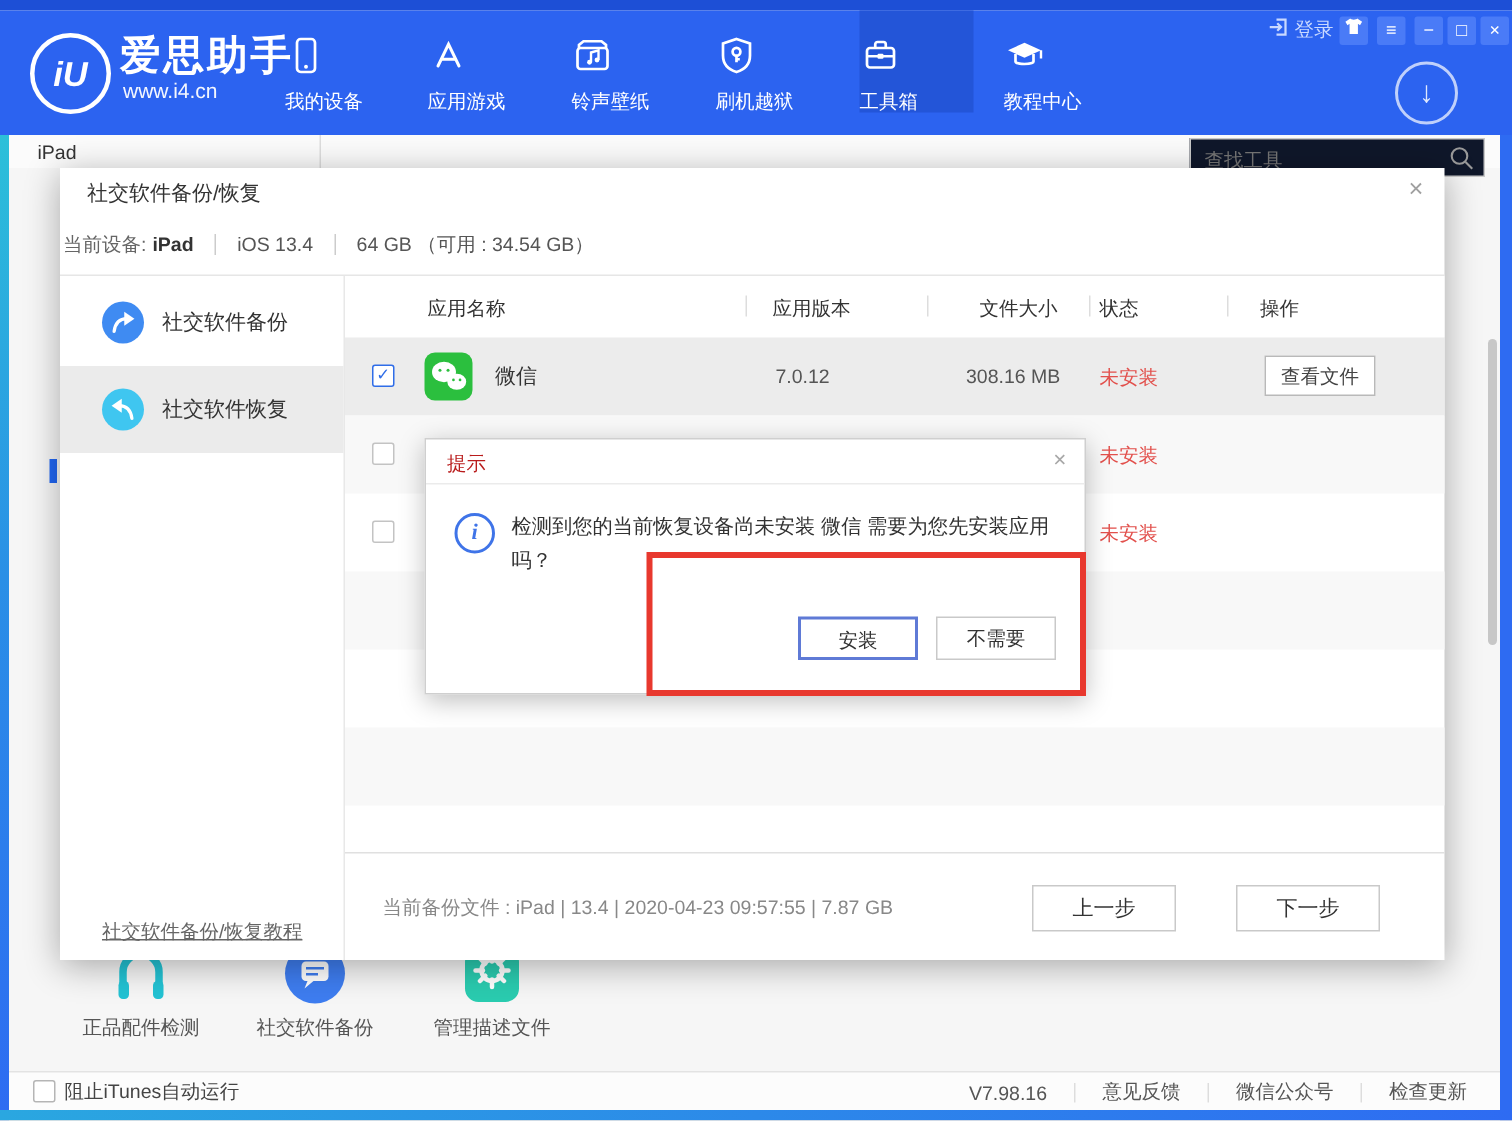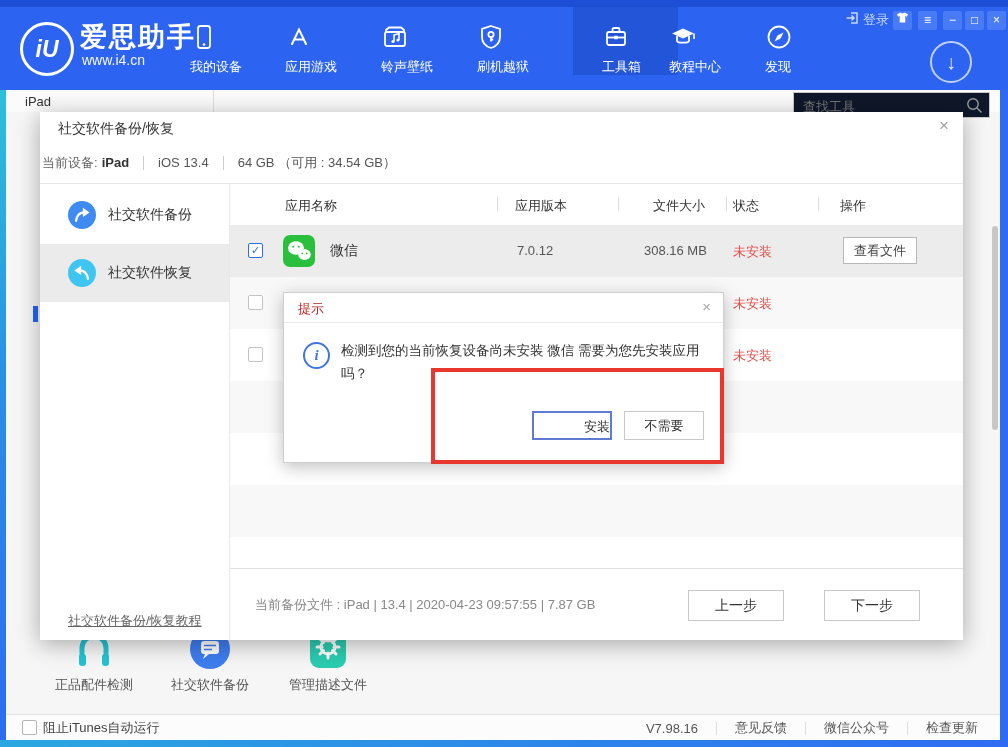--- a/index.html
+++ b/index.html
@@ -10,21 +10,21 @@
   .leftedge{left:0;top:90px;width:6px;height:657px;background:linear-gradient(180deg,#2cc0d9 0%,#2a8fe6 45%,#2e6bf2 100%);}
   .rightedge{left:1000px;top:90px;width:8px;height:657px;background:#2e6bf2;}
   .bottomedge{left:0;top:740px;width:1008px;height:7px;background:linear-gradient(90deg,#2aa7e0,#2e6bf2);}
   
   .header{left:0;top:7px;width:1008px;height:83px;background:#2c63f0;color:#fff;}
   .logo-circle{left:20px;top:15px;width:48px;height:48px;border:3px solid #fff;border-radius:50%;
     display:flex;align-items:center;justify-content:center;font-weight:bold;font-size:23px;font-style:italic;}
   .brand-title{left:80px;top:12px;font-size:27px;font-weight:bold;letter-spacing:2px;}
   .brand-url{left:82px;top:45px;font-size:14px;opacity:.95;}
   .nav-item{top:0;width:76px;height:68px;cursor:pointer;}
-  .nav-item.active{background:#2355d8;padding-left:29px;}
+  .nav-item.active{background:#2355d8;}
   .nav-item svg{margin-top:16px;}
   .nav-label{font-size:13px;margin-top:3px;}
   .login{top:4px;left:845px;display:flex;gap:4px;color:#c9d9ff;font-size:13px;cursor:pointer;}
   .winbtn{top:4px;width:19px;height:19px;background:#4a7bf7;color:#fff;font-size:12px;line-height:19px;
     text-align:center;border-radius:2px;cursor:pointer;}
   .dl-circle{left:930px;top:34px;width:38px;height:38px;border:2px solid rgba(255,255,255,.7);border-radius:50%;
     color:rgba(255,255,255,.85);font-size:20px;line-height:38px;text-align:center;cursor:pointer;}
   
   .tabstrip{left:6px;top:90px;width:994px;height:22px;background:#fbfbfb;}
   .tabsep{left:213px;top:90px;width:1px;height:22px;background:#ddd;}
@@ -81,21 +81,21 @@
   .modal{left:283px;top:292px;width:441px;height:171px;background:#fff;border:1px solid #cfcfcf;box-sizing:border-box;
     box-shadow:0 4px 16px rgba(0,0,0,.25);z-index:8;}
   .modal-title{left:14px;top:7px;font-size:13px;color:#b91c1c;}
   .modal-close{right:12px;top:5px;font-size:15px;color:#a8a8a8;cursor:pointer;}
   .modal-sep{left:0;top:29px;width:439px;height:1px;background:#ebebeb;}
   .info-icon{left:19px;top:49px;width:23px;height:23px;border:2px solid #3f74e8;border-radius:50%;color:#3f74e8;
     font-family:"Liberation Serif",serif;font-style:italic;font-weight:bold;font-size:15px;text-align:center;line-height:22px;}
   .modal-msg{left:57px;top:46px;width:368px;font-size:13.5px;color:#333;line-height:23px;}
   .m-btn{position:absolute;top:118px;width:80px;height:29px;background:#fff;box-sizing:border-box;font-size:13px;
     color:#333;text-align:center;line-height:27px;cursor:pointer;}
-  .m-install{left:248px;border:2px solid #5f7ad6;text-align:right;}
+  .m-install{left:248px;border:2px solid #5f7ad6;}
   .m-noneed{left:340px;border:1px solid #c9c9c9;}
   .red-box{left:431px;top:368px;width:293px;height:96px;border:4px solid #e8382e;box-sizing:border-box;z-index:9;}
 </style>
 </head>
 <body>
 
 <div id="app">
 
   <div class="abs topstrip"></div>
 
@@ -145,27 +145,20 @@
           </svg></span>
       <div class="nav-label">工具箱</div>
     </div>
     <div class="abs nav-item" style="left:669px">
       <span><svg width="28" height="28" viewBox="0 0 28 28" fill="none">
             <path d="M14 5.5 L25 10.5 L14 15.5 L3 10.5 Z" fill="#fff"></path>
             <path d="M8 13 V18 c0 2.2 12 2.2 12 0 V13" stroke="#fff" stroke-width="1.8"></path>
             <path d="M25 10.5 V16" stroke="#fff" stroke-width="1.6"></path>
           </svg></span>
       <div class="nav-label">教程中心</div>
-    </div>
-    <div class="abs nav-item" style="left:765px">
-      <span><svg width="28" height="28" viewBox="0 0 28 28" fill="none" stroke="#fff" stroke-width="1.8">
-            <circle cx="14" cy="14" r="10.5"></circle>
-            <polygon points="18.5,9.5 15.5,15.5 9.5,18.5 12.5,12.5" fill="#fff" stroke="none"></polygon>
-          </svg></span>
-      <div class="nav-label">发现</div>
     </div>
 
     <div class="abs login">
       <span><svg width="14" height="14" viewBox="0 0 14 14" fill="none" stroke="#c9d9ff" stroke-width="1.5">
             <path d="M6 2 H12 V12 H6"></path>
             <path d="M1.5 7 H8.5 M6.5 4.5 L9 7 L6.5 9.5"></path>
           </svg></span>
       <span>登录</span>
     </div>
     <div class="abs winbtn" style="left:893px"><svg width="13" height="13" viewBox="0 0 14 14">

